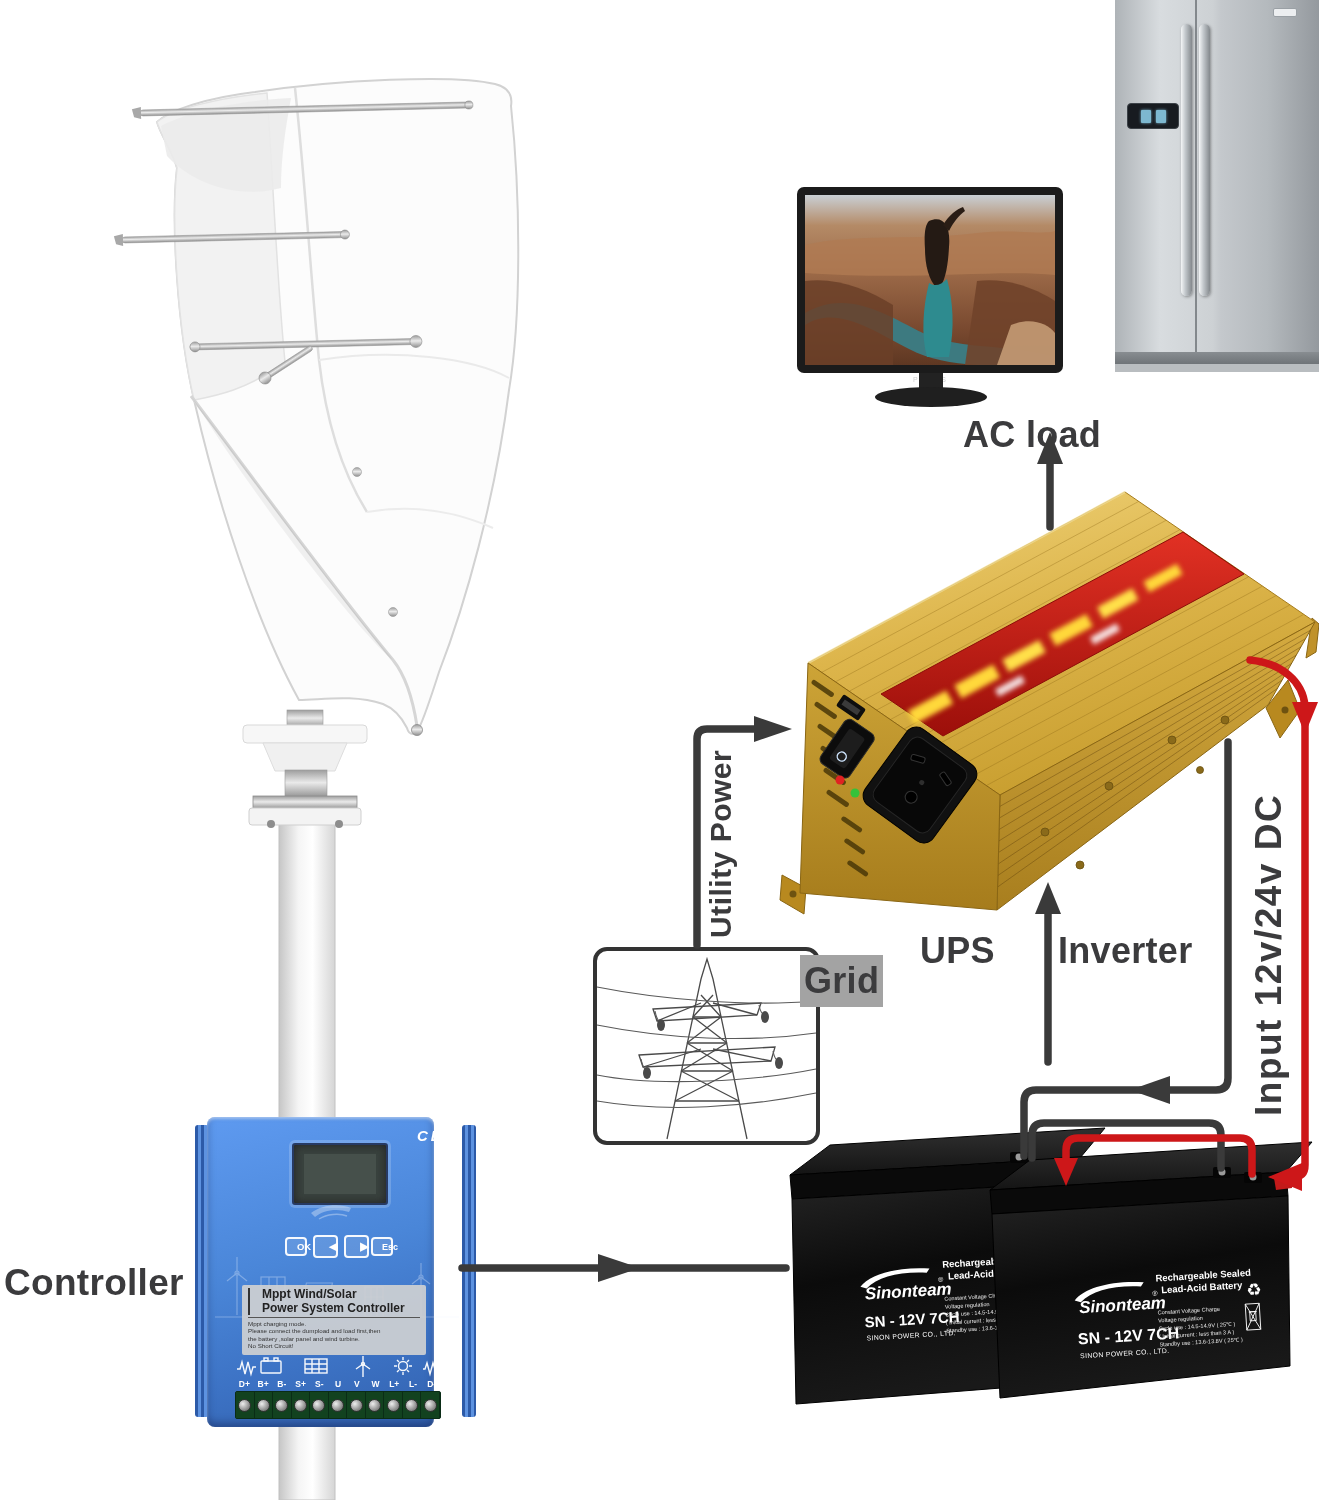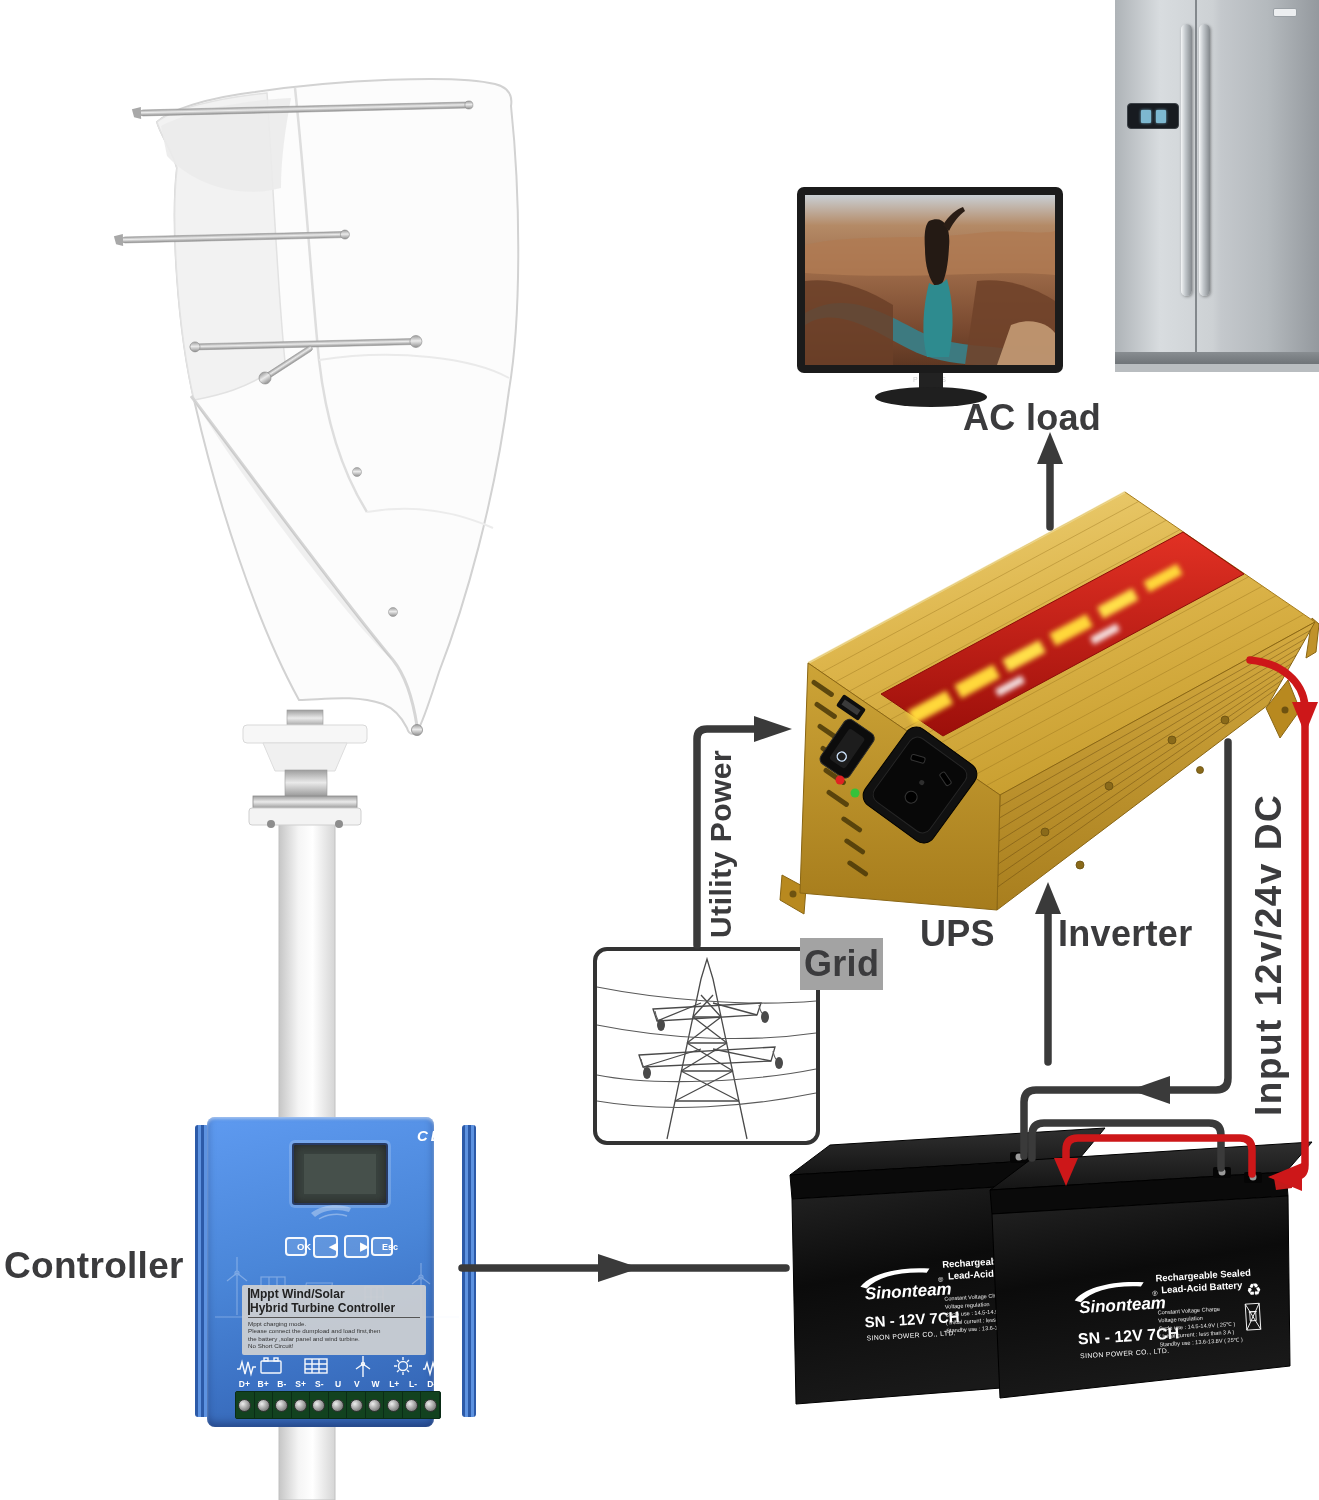--- a/index.html
+++ b/index.html
@@ -1,19 +1,19 @@
 <!DOCTYPE html>
 <html><head>
 <meta charset="utf-8">
 <style>
   * { margin:0; padding:0; box-sizing:border-box; }
   body { background:#fff; font-family:"Liberation Sans",sans-serif; }
   #canvas { position:relative; width:1319px; height:1500px; background:#fff; overflow:hidden; font-family:"Liberation Sans",sans-serif; }
   .abs { position:absolute; }
-  .big-label { position:absolute; font-weight:bold; font-size:37px; color:#3b3b3d; letter-spacing:.3px; line-height:52px; }
+  .big-label { position:absolute; font-weight:bold; font-size:37px; color:#3b3b3d; letter-spacing:.3px; line-height:52px;margin-top:17px; }
   .vlabel { position:absolute; font-weight:bold; color:#3b3b3d; writing-mode:vertical-rl; transform:rotate(180deg); text-align:center; }
   svg { display:block; overflow:visible; }
   svg text { font-family:"Liberation Sans",sans-serif; }
 
   
   #fridge { left:1115px; top:0; width:204px; height:372px;
     background:linear-gradient(90deg,#aeb3b7 0%,#d8dcdf 22%,#cdd1d4 48%,#c4c8cc 52%,#b4b9bd 75%,#94999e 100%);
     border-radius:0 0 4px 4px; }
   #fridge .split { position:absolute; left:80px; top:0; width:2px; height:352px; background:#83888c; }
   #fridge .handle { position:absolute; top:24px; width:11px; height:272px; border-radius:6px;
@@ -35,21 +35,21 @@
   #controller .body { position:absolute; left:12px; top:2px; width:227px; height:310px; border-radius:8px;
     background:linear-gradient(165deg,#5e9af0 0%,#4a86d8 45%,#3c72c4 75%,#3261ae 100%);
     box-shadow:inset 0 2px 3px rgba(255,255,255,.45), inset 0 -4px 8px rgba(0,0,40,.35); }
   #controller .lcd { position:absolute; left:97px; top:28px; width:96px; height:62px; background:#39423e;
     border:2px solid #273a63; border-radius:3px; box-shadow:inset 0 0 10px #222, 0 0 0 3px rgba(255,255,255,.18); }
   #controller .lcd i { position:absolute; left:10px; top:9px; right:10px; bottom:9px; background:#46504b; display:block; }
   #controller .ce { position:absolute; left:222px; top:12px; color:#fff; font-weight:bold; font-size:15px; letter-spacing:3px; font-style:italic; }
   #controller .btn { position:absolute; border:2px solid rgba(255,255,255,.95); border-radius:4px;
     color:#fff; font-weight:bold; background:rgba(255,255,255,.12); display:flex; align-items:center; justify-content:center;padding-left:16px; }
   #controller .panel { position:absolute; left:47px; top:170px; width:184px; height:70px; background:rgba(206,208,210,.93); padding:3px 6px 2px 6px; border-radius:2px; }
-  #controller .panel .t { font-size:12px; font-weight:bold; color:#222; line-height:13.5px; border-left:2px solid #333; padding-left:0; }
+  #controller .panel .t { font-size:12px; font-weight:bold; color:#222; line-height:13.5px; border-left:2px solid #333; padding-left:12px; }
   #controller .panel .dv { height:1px; background:#555; margin:2px 0 2px 0; }
   #controller .panel .n { font-size:6.2px; color:#333; line-height:7.3px; }
   #controller .trow { position:absolute; left:40px; top:264px; width:206px; display:flex; }
   #controller .trow span { flex:1; text-align:center; color:#fff; font-weight:bold; font-size:8.5px; }
   #controller .tblock { position:absolute; left:40px; top:276px; width:206px; height:28px; background:#113d20; border:1px solid #0a2c16; border-radius:2px; display:flex; }
   #controller .tblock .cell { flex:1; border-right:1px solid #0a2c16; background:#12421f; display:flex; align-items:center; justify-content:center; }
   #controller .tblock .cell i { display:block; width:13px; height:13px; border-radius:50%;
     background:radial-gradient(circle at 35% 35%, #eee, #9a9a9a 55%, #575757); border:1px solid #333; }
 
   
@@ -419,21 +419,21 @@
         <path d="M96,8 C106,0 124,-2 136,3 L134,7 C122,3 108,5 100,12 Z" fill="#fff"></path>
         <path d="M104,14 C112,9 124,8 132,11" stroke="#fff" stroke-width="1.4" fill="none"></path>
       </svg>
       <div class="btn" style="left:78px;top:120px;width:22px;height:19px;font-size:9.5px">OK</div>
       <div class="btn" style="left:106px;top:118px;width:25px;height:23px;font-size:11px">◀</div>
       <div class="btn" style="left:137px;top:118px;width:25px;height:23px;font-size:11px">▶</div>
       <div class="btn" style="left:164px;top:120px;width:22px;height:19px;font-size:9px">Esc</div>
     </div>
     <div class="panel">
       <div class="t">Mppt Wind/Solar</div>
-      <div class="t">Hybrid Turbine Controller</div>
+      <div class="t">Power System Controller</div>
       <div class="dv"></div>
       <div class="n">Mppt charging mode.</div>
       <div class="n">Please connect the dumpload and load first,then</div>
       <div class="n">the battery ,solar panel and wind turbine.</div>
       <div class="n">No Short Circuit!</div>
     </div>
     <svg class="abs" style="left:40px;top:238px" width="206" height="26" viewBox="0 0 206 26">
       <g stroke="#fff" stroke-width="1.4" fill="none" opacity="0.95">
         <path d="M2,16 h3 l2,-7 3,12 3,-12 3,12 2,-7 h3"></path>
         <g>

